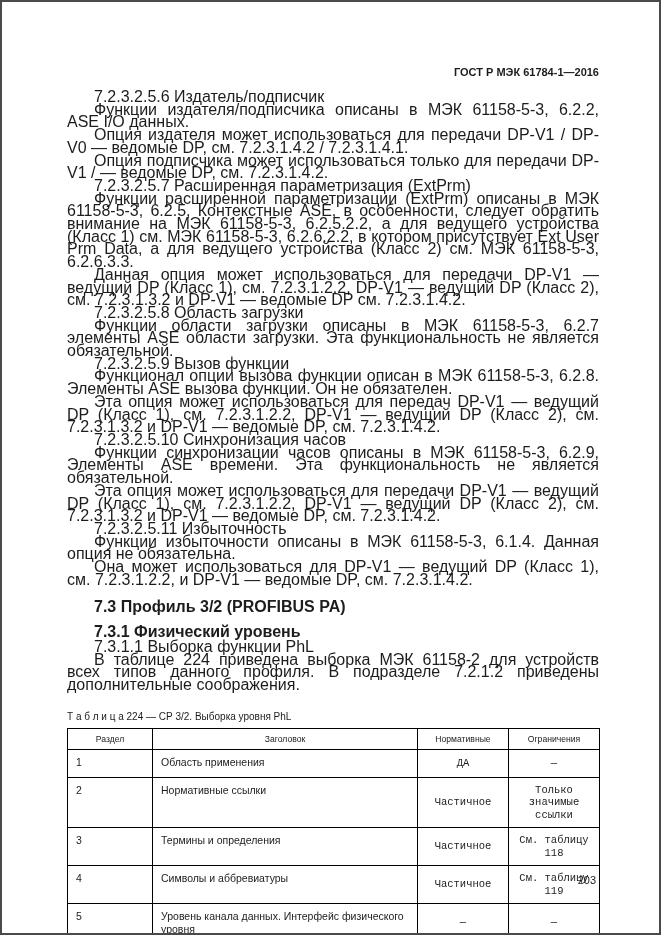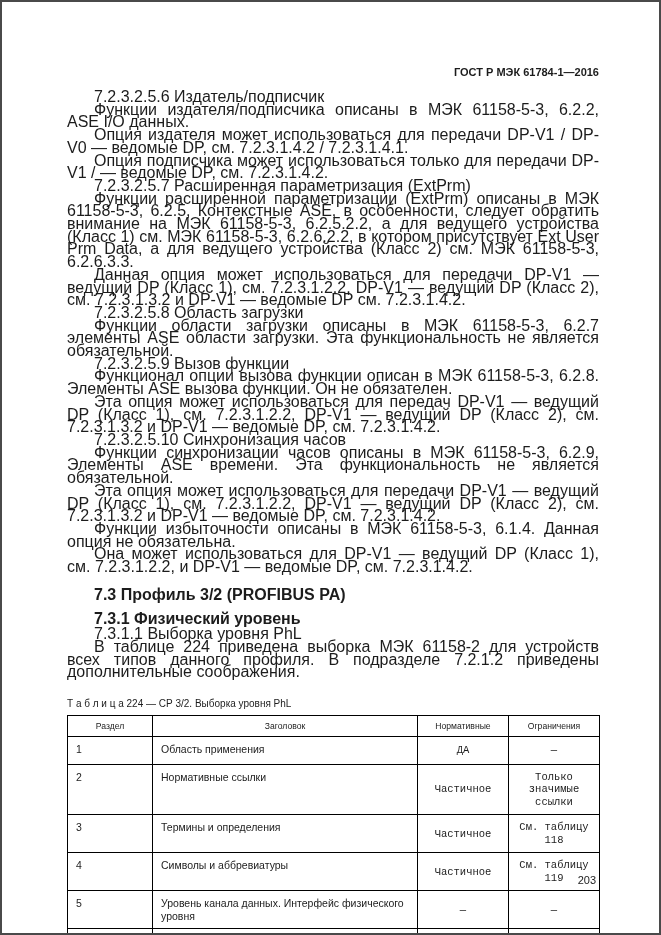--- a/index.html
+++ b/index.html
@@ -92,26 +92,27 @@
   <p class="body-par">Функции расширенной параметризации (ExtPrm) описаны в МЭК 61158-5-3, 6.2.5, Контекстные ASE, в особенности, следует обратить внимание на МЭК 61158-5-3, 6.2.5.2.2, а для ведущего устройства (Класс 1) см. МЭК 61158-5-3, 6.2.6.2.2, в котором присутствует Ext User Prm Data, а для ведущего устройства (Класс 2) см. МЭК 61158-5-3, 6.2.6.3.3.</p>
   <p class="body-par">Данная опция может использоваться для передачи DP-V1 — ведущий DP (Класс 1), см. 7.2.3.1.2.2, DP-V1 — ведущий DP (Класс 2), см. 7.2.3.1.3.2 и DP-V1 — ведомые DP см. 7.2.3.1.4.2.</p>
   <p class="body-par">7.2.3.2.5.8 Область загрузки</p>
   <p class="body-par">Функции области загрузки описаны в МЭК 61158-5-3, 6.2.7 элементы ASE области загрузки. Эта функциональность не является обязательной.</p>
   <p class="body-par">7.2.3.2.5.9 Вызов функции</p>
   <p class="body-par">Функционал опции вызова функции описан в МЭК 61158-5-3, 6.2.8. Элементы ASE вызова функции. Он не обязателен.</p>
   <p class="body-par">Эта опция может использоваться для передач DP-V1 — ведущий DP (Класс 1), см. 7.2.3.1.2.2, DP-V1 — ведущий DP (Класс 2), см. 7.2.3.1.3.2 и DP-V1 — ведомые DP, см. 7.2.3.1.4.2.</p>
   <p class="body-par">7.2.3.2.5.10 Синхронизация часов</p>
   <p class="body-par">Функции синхронизации часов описаны в МЭК 61158-5-3, 6.2.9, Элементы ASE времени. Эта функциональность не является обязательной.</p>
   <p class="body-par">Эта опция может использоваться для передачи DP-V1 — ведущий DP (Класс 1), см. 7.2.3.1.2.2, DP-V1 — ведущий DP (Класс 2), см. 7.2.3.1.3.2 и DP-V1 — ведомые DP, см. 7.2.3.1.4.2.</p>
+  <p class="body-par">7.2.3.2.5.11 Избыточность</p>
   <p class="body-par">Функции избыточности описаны в МЭК 61158-5-3, 6.1.4. Данная опция не обязательна.</p>
   <p class="body-par">Она может использоваться для DP-V1 — ведущий DP (Класс 1), см. 7.2.3.1.2.2, и DP-V1 — ведомые DP, см. 7.2.3.1.4.2.</p>
 
   <p class="body-par heading-1">7.3 Профиль 3/2 (PROFIBUS PA)</p>
   <p class="body-par heading-2">7.3.1 Физический уровень</p>
-  <p class="body-par">7.3.1.1 Выборка уровня PhL</p>
+  <p class="body-par">7.3.1.1 Выборка функции PhL</p>
   <p class="body-par">В таблице 224 приведена выборка МЭК 61158-2 для устройств всех типов данного профиля. В подразделе 7.2.1.2 приведены дополнительные соображения.</p>
 
   <div class="table-caption">Т а б л и ц а  224 — СР 3/2. Выборка уровня PhL</div>
 
   <table class="gost-table">
     <colgroup>
       <col style="width:85px">
       <col style="width:265px">
       <col style="width:91px">
       <col style="width:91px">

